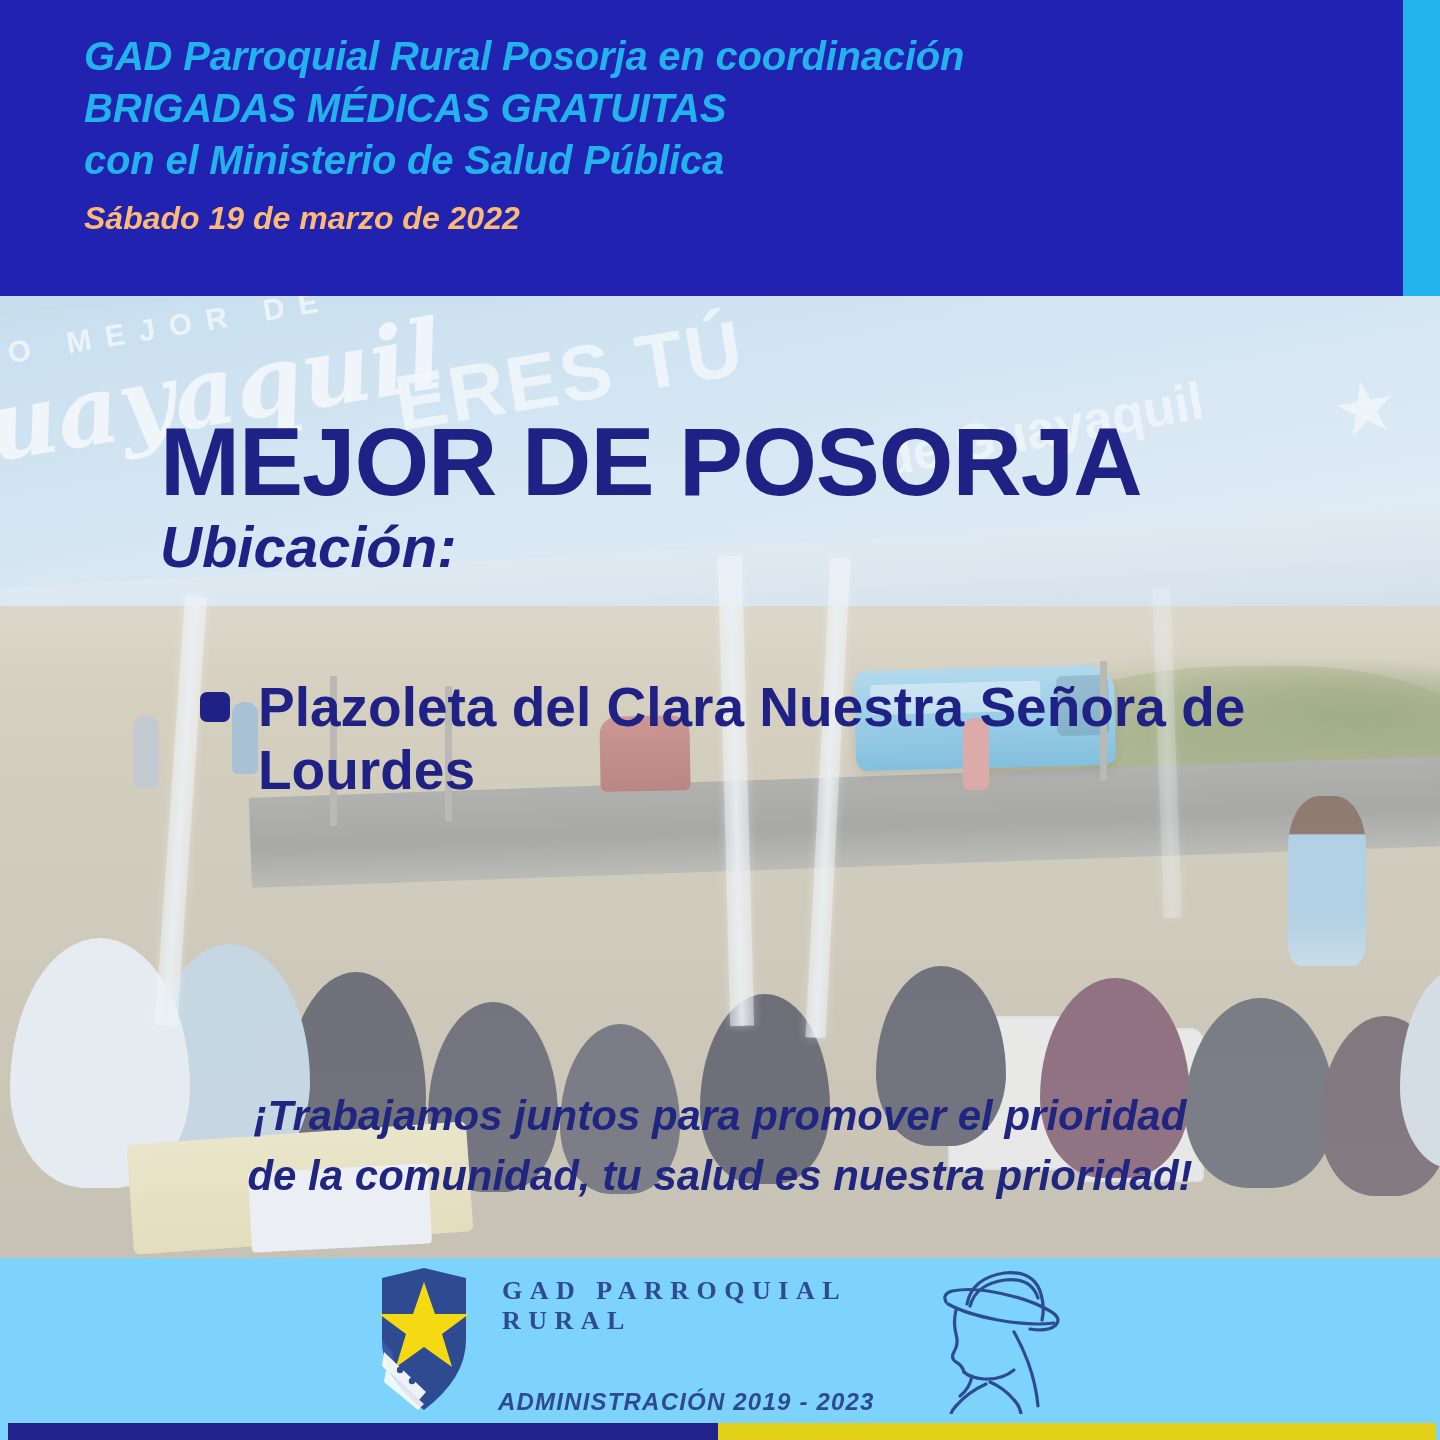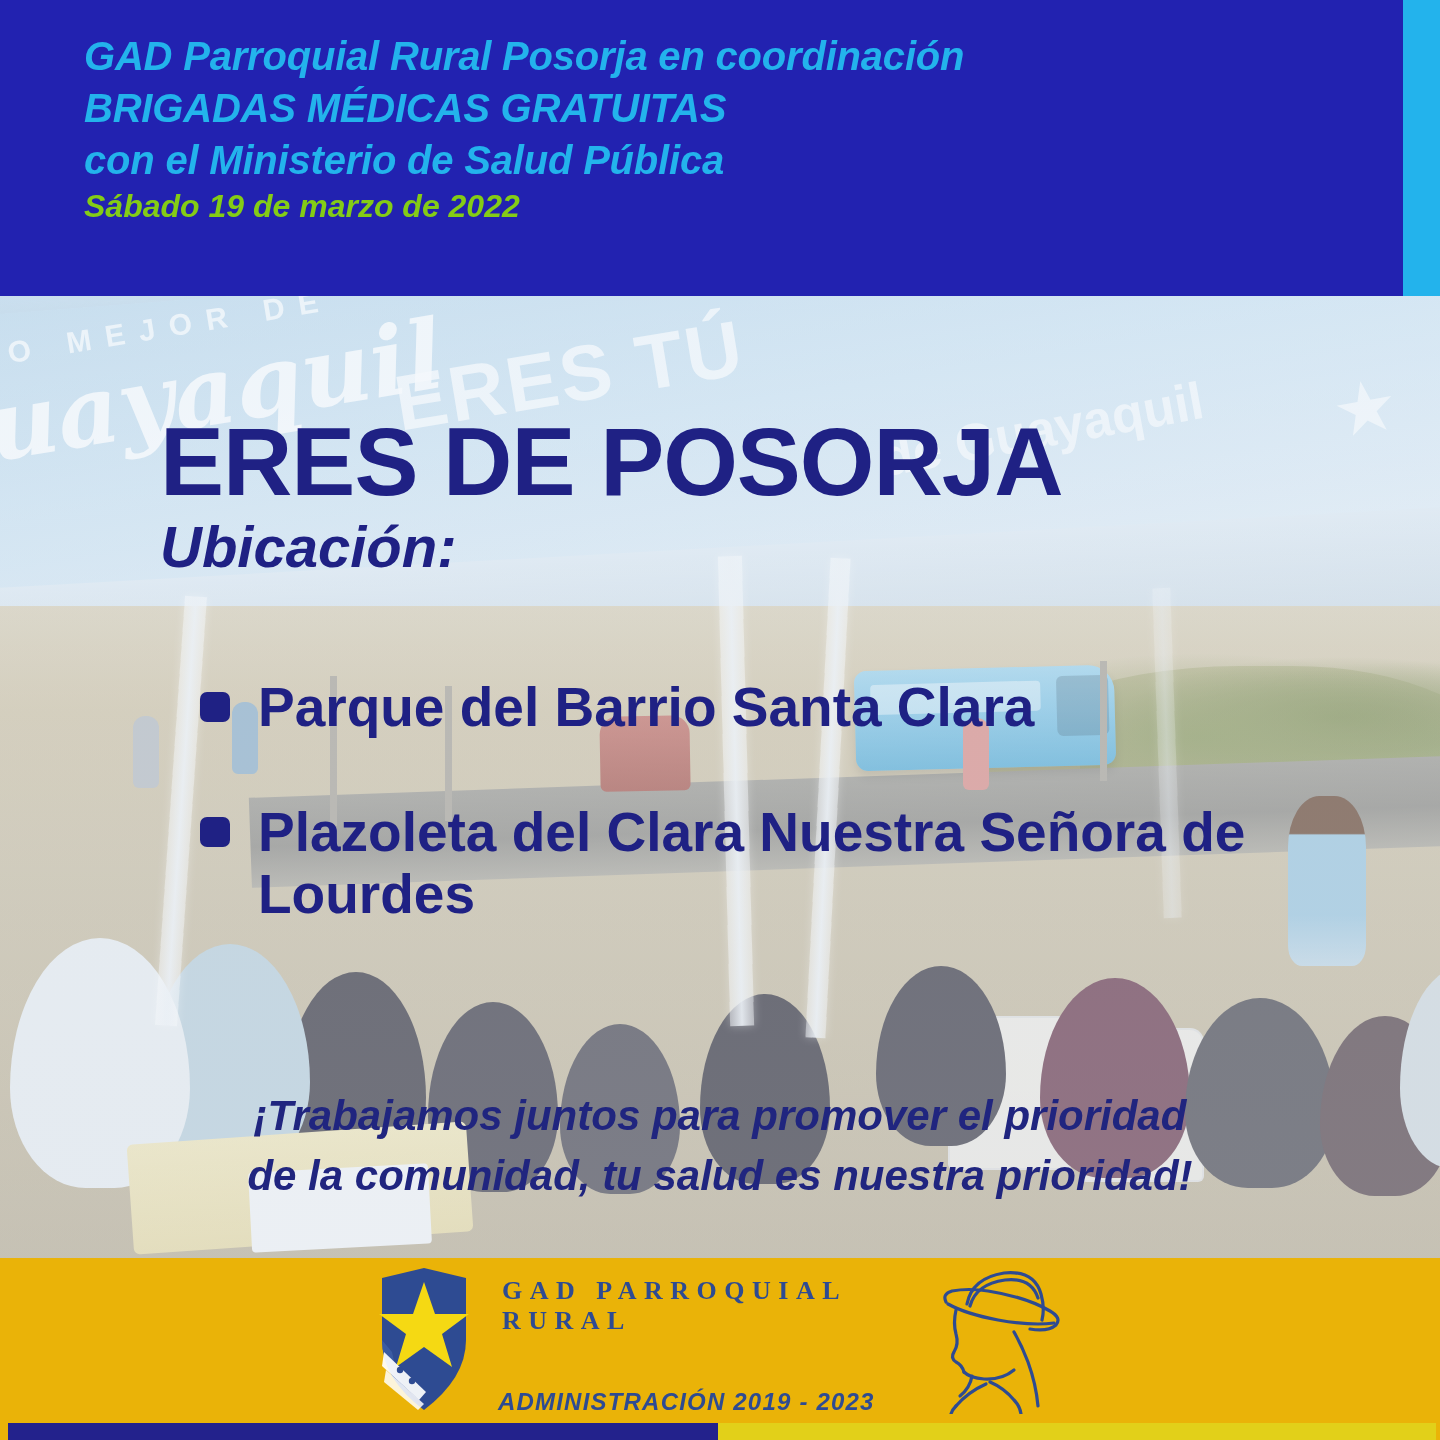--- a/index.html
+++ b/index.html
@@ -24,25 +24,26 @@
   .h-line{
     color:#23b3ec;
     font-weight:bold;
     font-size:40px;
     line-height:1.30;
     letter-spacing:-0.2px;
     white-space:nowrap;
     font-style:italic;
   }
   .h-date{
-    color:#84cc16;
+    color:#fdba74;
     font-weight:bold;
     font-style:italic;
     font-size:32px;
     line-height:1.25;
+    margin-top:12px;
     white-space:nowrap;
   }
 
   
   .photo{
     position:absolute;left:0;top:296px;width:1440px;height:962px;overflow:hidden;
     background:#cdd7e0;
   }
   .photo-inner{position:absolute;inset:0;}
 
@@ -185,21 +186,21 @@
     color:#1f2184;font-weight:bold;font-size:55px;line-height:1.14;
     max-width:1000px;
   }
   .slogan{
     position:absolute;left:0;top:790px;width:1440px;text-align:center;
     color:#20257f;font-weight:bold;font-style:italic;font-size:42px;line-height:1.42;
   }
 
   
   .footer{
-    position:absolute;left:0;top:1258px;width:1440px;height:182px;background:#eab308;z-index:30;
+    position:absolute;left:0;top:1258px;width:1440px;height:182px;background:#7dd3fc;z-index:30;
   }
   .footer-logo{
     position:absolute;left:0;right:0;top:8px;height:148px;
     display:flex;align-items:center;justify-content:center;gap:0px;
   }
   .shield-wrap{position:relative;width:120px;height:148px;flex:0 0 120px;}
   .logo-words{position:relative;width:430px;height:148px;flex:0 0 430px;margin-left:6px;}
   .lw-top{
     position:absolute;left:12px;top:10px;
     color:#2e4b92;font-weight:bold;font-size:26px;letter-spacing:7.5px;
@@ -299,28 +300,24 @@
       <div class="leg" style="left:170px;top:300px;width:22px;height:430px;transform:rotate(4deg);"></div>
       <div class="leg" style="left:724px;top:260px;width:24px;height:470px;transform:rotate(-1.5deg);"></div>
       <div class="leg" style="left:818px;top:262px;width:20px;height:480px;transform:rotate(3deg);"></div>
       <div class="leg" style="left:1158px;top:292px;width:18px;height:330px;transform:rotate(-2deg);opacity:.5;"></div>
 
       <div class="photo-wash"></div>
     </div>
   </div>
 
   <div class="overlay">
-    <div class="title-main">ERES DE POSORJA</div>
+    <div class="title-main">MEJOR DE POSORJA</div>
     <div class="title-sub">Ubicación:</div>
 
     <div class="bullets">
-      <div class="bullet-row">
-        <div class="bullet-mark"></div>
-        <div class="bullet-text">Parque del Barrio Santa Clara</div>
-      </div>
       <div class="bullet-row">
         <div class="bullet-mark"></div>
         <div class="bullet-text">Plazoleta del Clara Nuestra Señora de Lourdes</div>
       </div>
     </div>
 
     <div class="slogan">
       <div>¡Trabajamos juntos para promover el prioridad</div>
       <div>de la comunidad, tu salud es nuestra prioridad!</div>
     </div>

